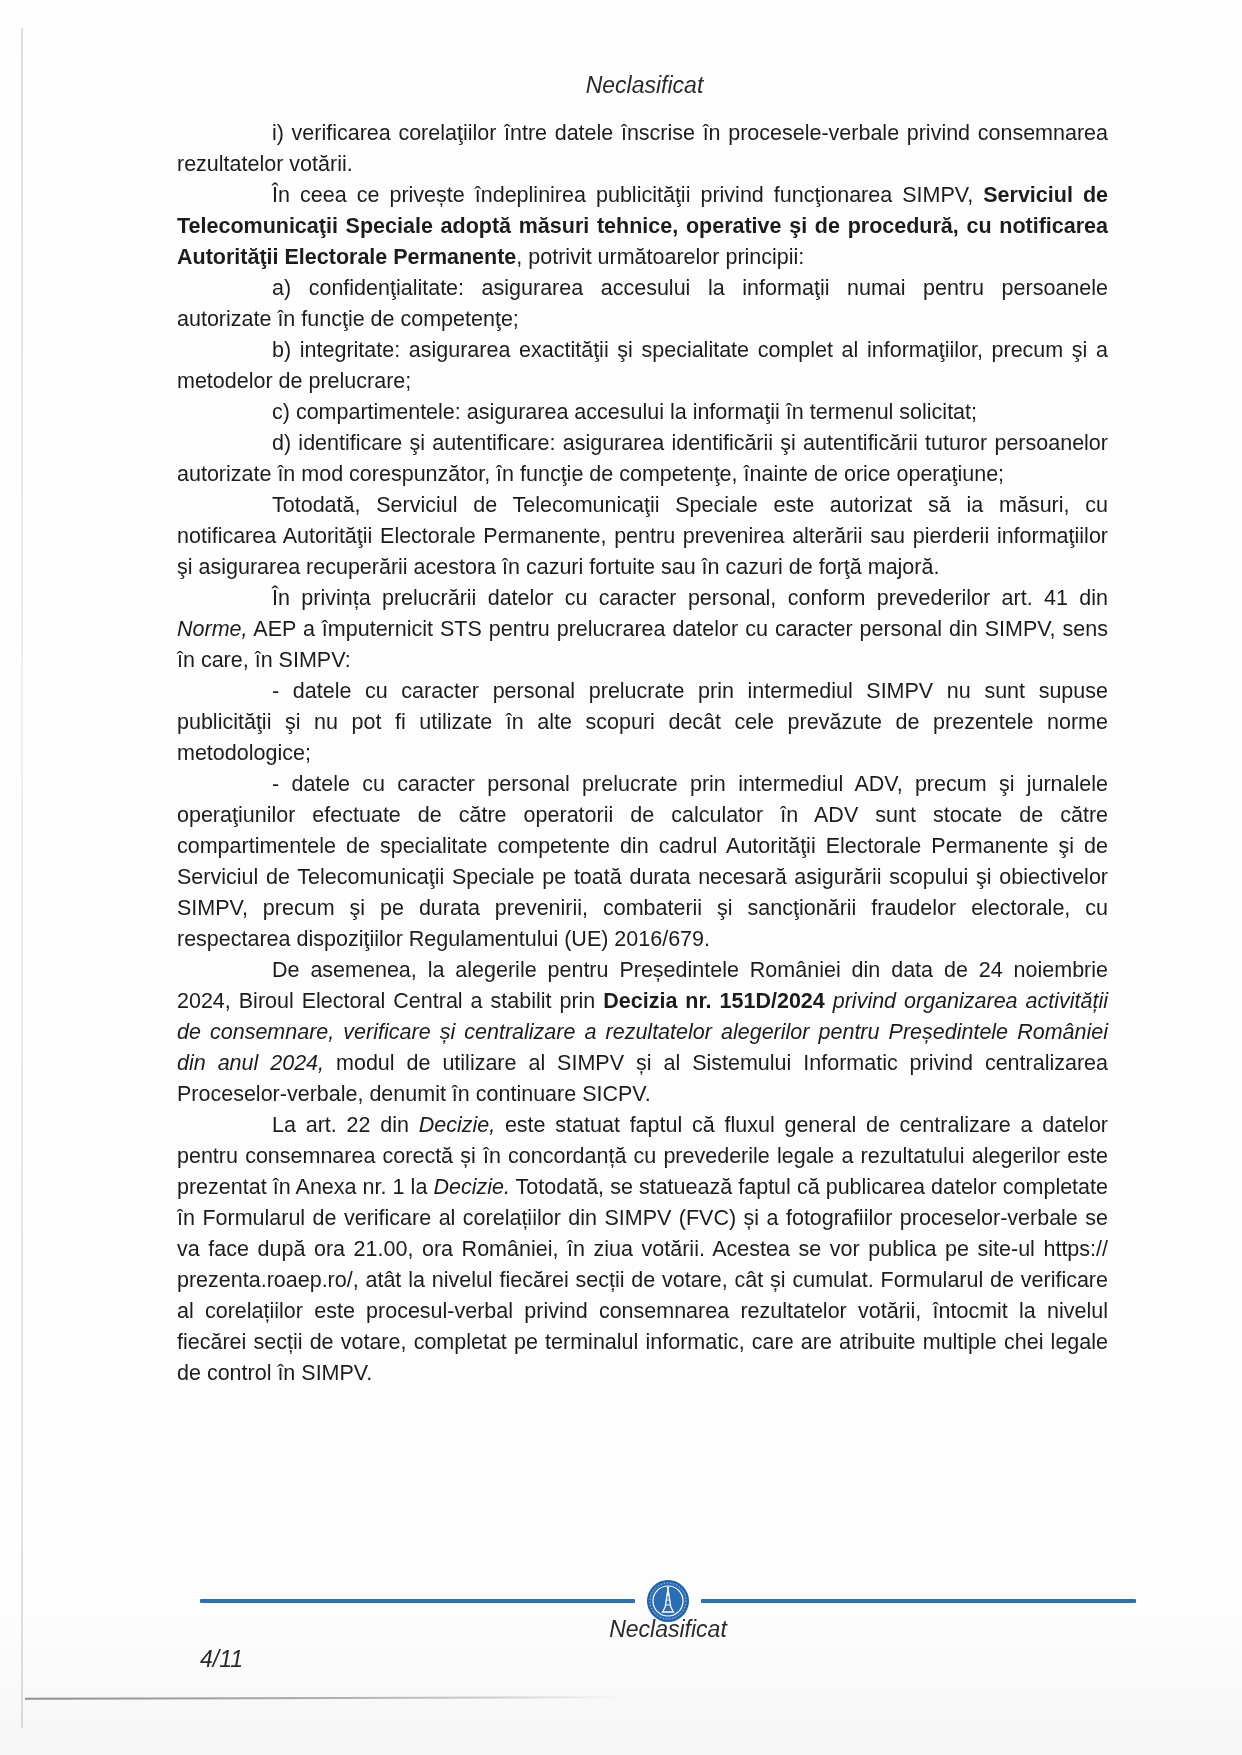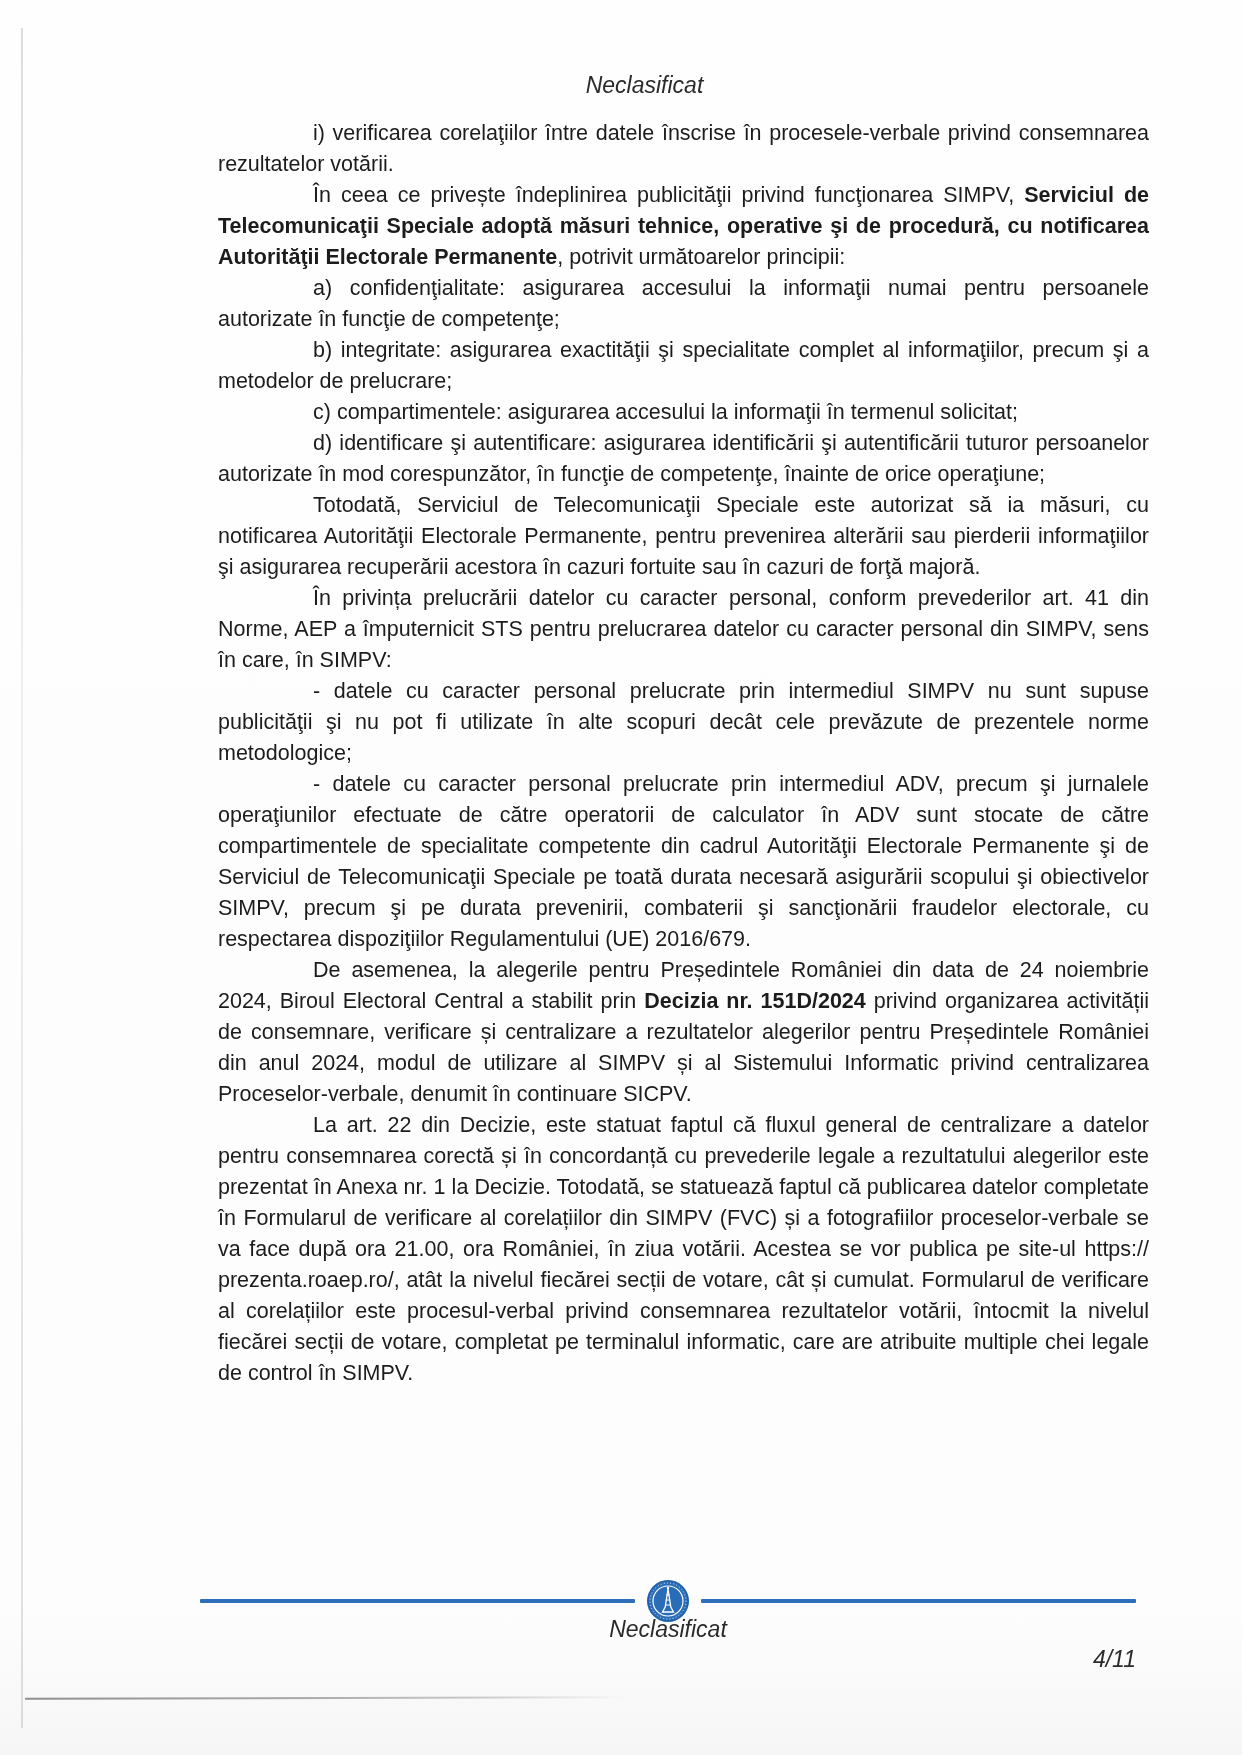--- a/index.html
+++ b/index.html
@@ -15,38 +15,37 @@
   
   .scan-edge{position:absolute;left:21px;top:28px;width:2px;height:1700px;background:linear-gradient(180deg,rgba(160,160,160,.35),rgba(170,170,170,.18) 40%,rgba(150,150,150,.30));}
   .top-class{
     position:absolute;left:177px;top:72px;width:935px;
     text-align:center;font-style:italic;font-size:23px;color:#2a2a2a;
   }
   .body-text{
     position:absolute;left:177px;top:118px;width:931px;
     font-size:21.5px;line-height:31px;text-align:justify;
     color:#1c1c1c;
-    margin-left:41px;
   }
   .para{margin:0;text-indent:95px;}
   .b{font-weight:bold;}
-  .i{}
+  .i{font-style:italic;}
   .footer-divider{
     position:absolute;left:200px;top:1578px;width:936px;height:46px;
     display:flex;align-items:center;
   }
   .dline{height:4px;flex:1;background:#2e6fb7;border-radius:1px;}
   .logo-wrap{width:44px;height:44px;margin:0 11px;flex:0 0 auto;}
   .footer-class{
     position:absolute;left:200px;top:1616px;width:936px;
     text-align:center;font-style:italic;font-size:23px;color:#2a2a2a;
   }
   .footer-page{
     position:absolute;left:200px;top:1646px;width:936px;
-    text-align:right;font-style:italic;font-size:23px;color:#2a2a2a;
+    text-align:left;font-style:italic;font-size:23px;color:#2a2a2a;
   }
   .gray-line{
     position:absolute;left:25px;top:1697px;width:600px;height:2px;
     background:linear-gradient(to right,#8f8f8f,#a8a8a8 45%,#c9c9c9 75%,rgba(210,210,210,0));
     transform:rotate(-0.12deg);
   }
 </style>
 </head>
 <body>
 

